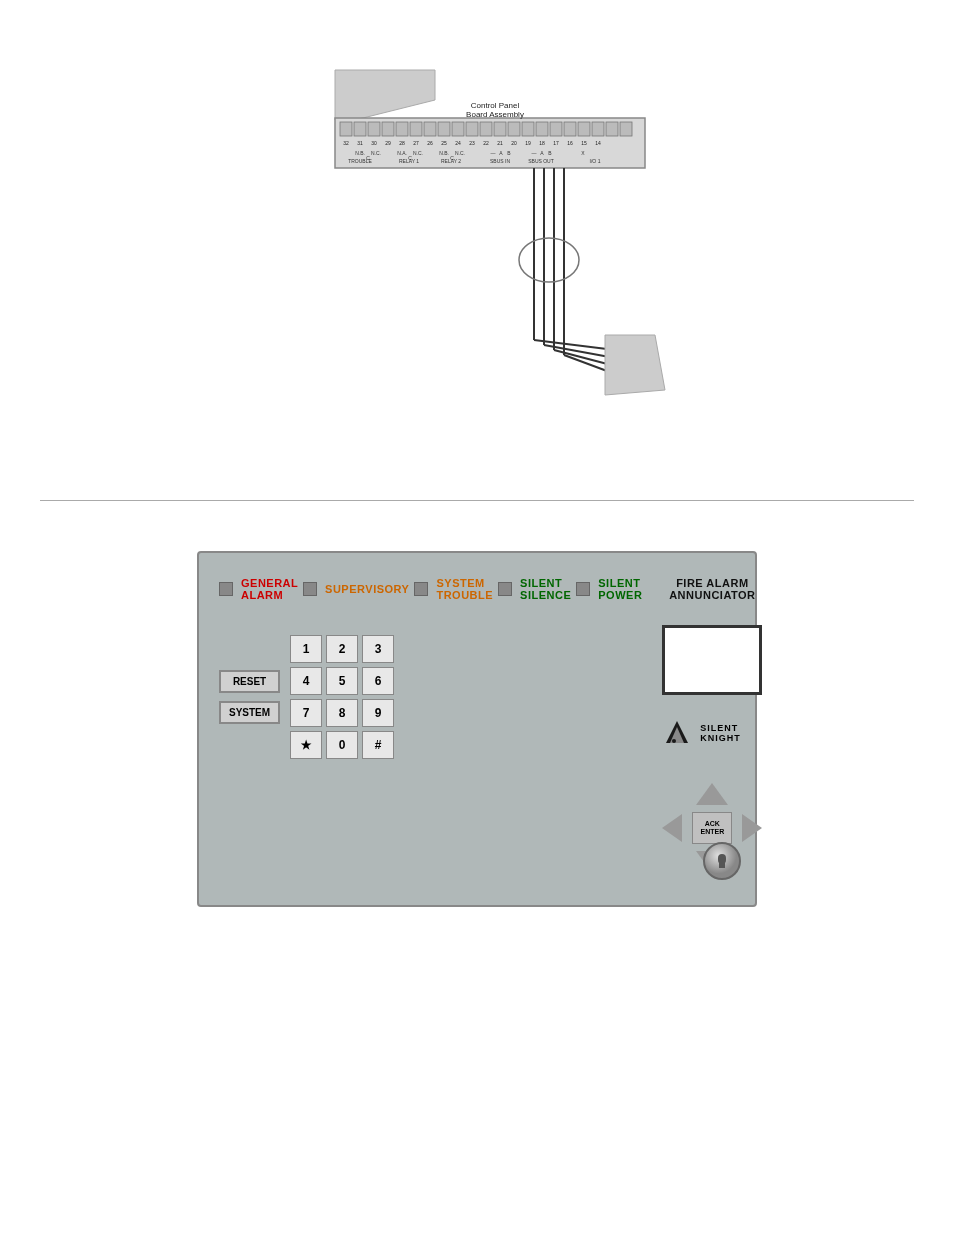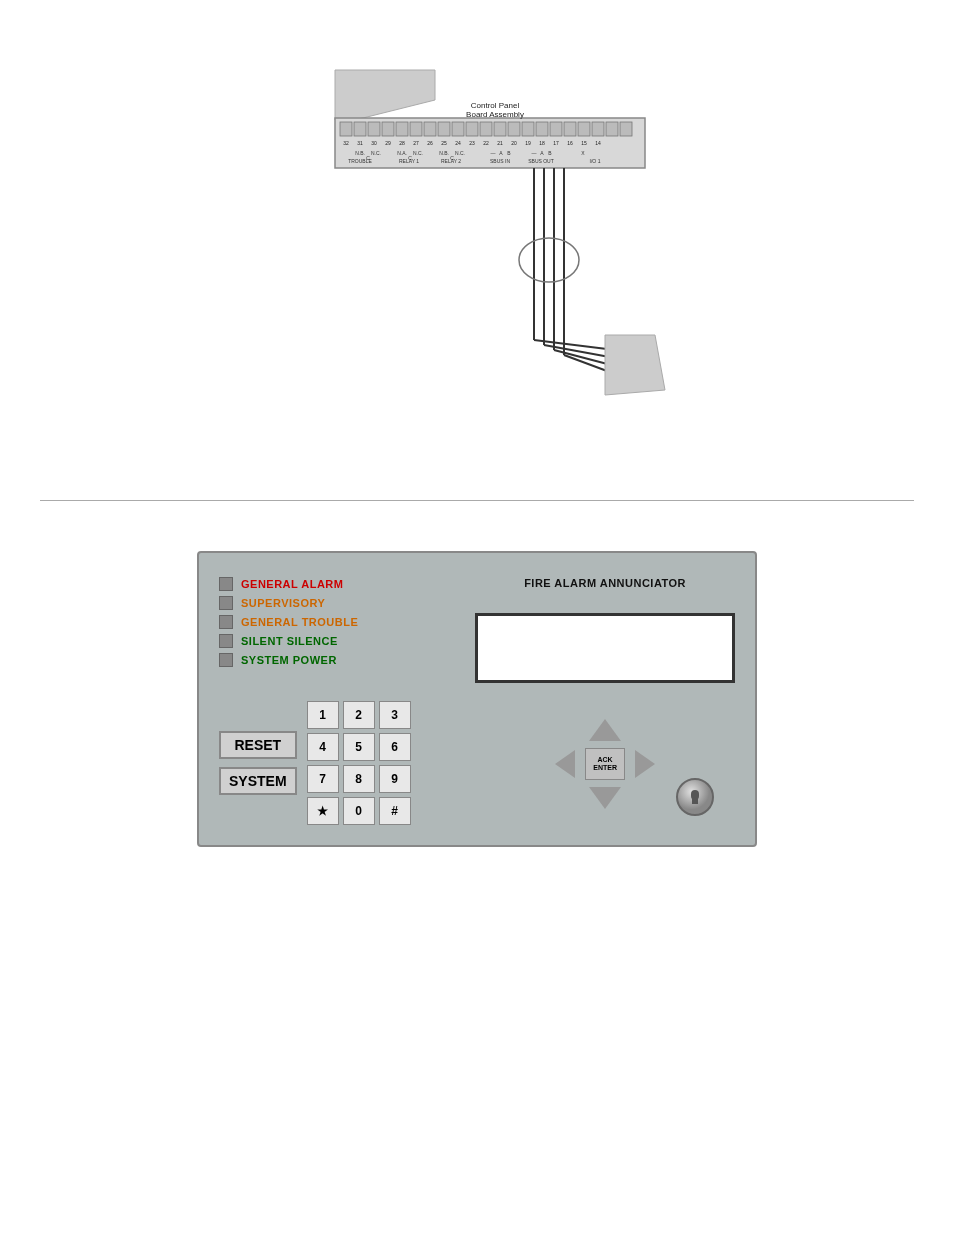--- a/index.html
+++ b/index.html
@@ -52,21 +52,21 @@
     
     .left-column {
       flex: 1;
       display: flex;
       flex-direction: column;
       gap: 4px;
     }
 
     .indicator-list {
       display: flex;
-      flex-direction: column;
+      flex-direction: row;
       gap: 5px;
       margin-bottom: 20px;
     }
 
     .indicator-row {
       display: flex;
       align-items: center;
       gap: 8px;
     }
 
@@ -102,21 +102,21 @@
     .side-buttons {
       display: flex;
       flex-direction: column;
       gap: 8px;
     }
 
     .side-btn {
       background: #d0d0d0;
       border: 2px solid #888;
       padding: 4px 8px;
-      font-size: 14px;
+      font-size: 10px;
       font-weight: bold;
       text-align: center;
       min-width: 54px;
       cursor: pointer;
     }
 
     .numpad {
       display: grid;
       grid-template-columns: repeat(3, 32px);
       grid-template-rows: repeat(4, 28px);
@@ -412,29 +412,29 @@
         <div class="indicator-row">
           <div class="indicator-led"></div>
           <span class="indicator-label alarm">GENERAL ALARM</span>
         </div>
         <div class="indicator-row">
           <div class="indicator-led"></div>
           <span class="indicator-label supervisory">SUPERVISORY</span>
         </div>
         <div class="indicator-row">
           <div class="indicator-led"></div>
-          <span class="indicator-label trouble">GENERAL TROUBLE</span>
+          <span class="indicator-label trouble">SYSTEM TROUBLE</span>
         </div>
         <div class="indicator-row">
           <div class="indicator-led"></div>
           <span class="indicator-label silence">SILENT SILENCE</span>
         </div>
         <div class="indicator-row">
           <div class="indicator-led"></div>
-          <span class="indicator-label power">SYSTEM POWER</span>
+          <span class="indicator-label power">SILENT POWER</span>
         </div>
       </div>
 
       <div class="keypad-area">
         <div class="side-buttons">
           <div class="side-btn">RESET</div>
           <div class="side-btn">SYSTEM</div>
         </div>
 
         <div class="numpad">
@@ -452,20 +452,32 @@
           <div class="num-key">#</div>
         </div>
       </div>
     </div>
 
     <div class="right-column">
       <div class="fire-alarm-header">FIRE ALARM ANNUNCIATOR</div>
 
       <div class="display-screen"></div>
 
+      <div class="brand-row">
+        <svg width="30" height="28" viewBox="0 0 30 28">
+
+          <polygon points="15,2 26,24 4,24" fill="#1a1a1a"></polygon>
+          <polygon points="15,8 22,24 8,24" fill="#888"></polygon>
+          <circle cx="12" cy="22" r="2" fill="#1a1a1a"></circle>
+        </svg>
+        <div>
+          <div style="font-size:9px;font-weight:bold;letter-spacing:1px;">SILENT</div>
+          <div style="font-size:9px;font-weight:bold;letter-spacing:1px;">KNIGHT</div>
+        </div>
+      </div>
 
       <div style="position:relative; height:110px; margin-top:8px;">
         <div class="nav-area">
           <div class="nav-diamond">
 
             <div class="nav-top-btn">
               <div class="nav-up-arrow"></div>
             </div>
 
             <div class="nav-bottom-btn">

